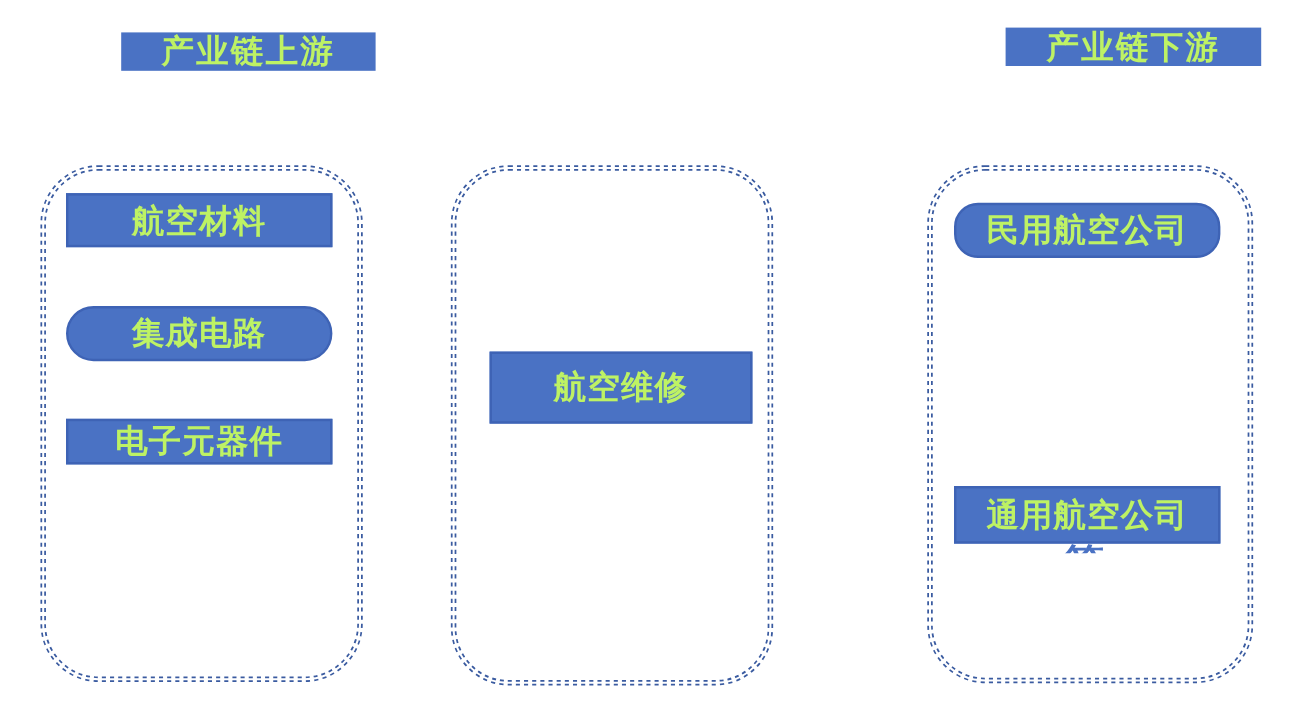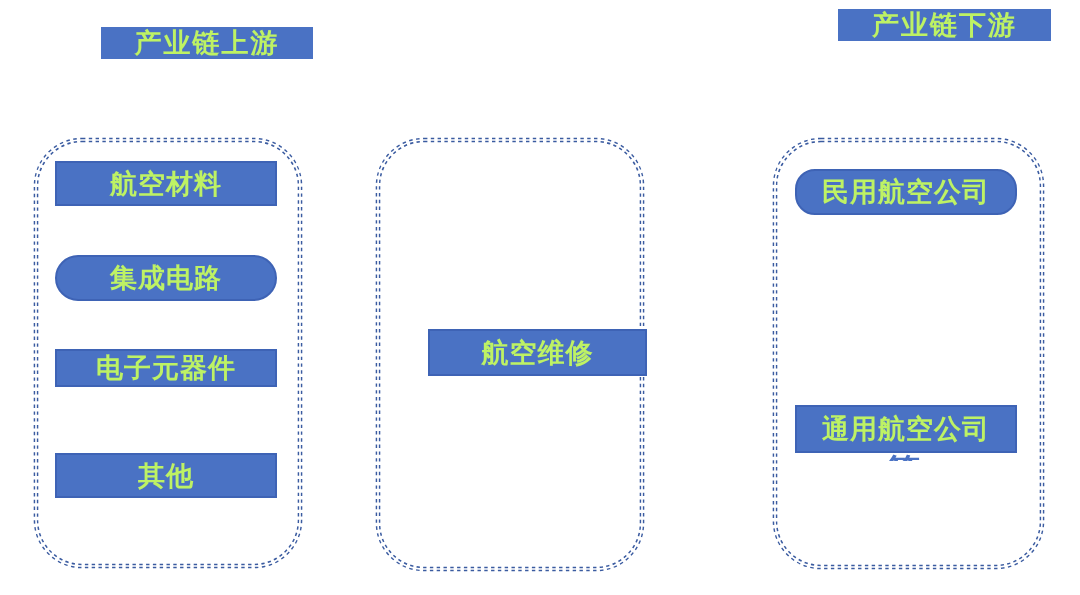--- a/index.html
+++ b/index.html
@@ -12,39 +12,39 @@
   }
   
   .header{
     position:absolute;height:32px;
     background:#4a72c4;
     color:#bef264;font-weight:bold;font-size:27px;letter-spacing:2px;
     display:flex;align-items:center;justify-content:center;margin-left:41px;
   }
   .h1{left:60px;top:27px;width:212px;}
   .h2{left:406px;top:27px;width:213px;}
-  .h3{left:797px;top:9px;width:213px;}
+  .h3{left:797px;top:23px;width:213px;}
   
   .panel{position:absolute;}
   .p1{left:33px;top:137px;}
   .p2{left:375px;top:137px;}
   .p3{left:772px;top:137px;}
   .panel svg{display:block;}
   
   .node{
     position:absolute;box-sizing:border-box;
     background:#4a72c4;border:2px solid #3e63b5;
     color:#bef264;font-weight:bold;font-size:27px;letter-spacing:1px;
     display:flex;align-items:center;justify-content:center;
   }
   .n1{left:55px;top:161px;width:222px;height:45px;}
   .n2{left:55px;top:255px;width:222px;height:46px;border-radius:23px;}
   .n3{left:55px;top:349px;width:222px;height:38px;}
   .n4{left:55px;top:453px;width:222px;height:45px;}
-  .n5{left:428px;top:293px;width:219px;height:47px;margin-top:36px;}
+  .n5{left:408px;top:293px;width:219px;height:60px;}
   .n6{left:795px;top:169px;width:222px;height:46px;border-radius:20px;}
   .n7{left:795px;top:405px;width:222px;height:48px;}
   
   .frag{
     position:absolute;left:883px;top:453px;width:40px;height:8px;
     overflow:hidden;text-align:center;
     color:#4a72c4;font-weight:bold;font-size:34px;line-height:40px;
   }
   .frag span{display:block;margin-top:-2px;}
 </style>
@@ -71,21 +71,20 @@
   <div class="panel p3">
     <svg width="273" height="433" viewBox="0 0 273 433" aria-hidden="true">
       <rect x="3" y="3" width="267" height="427" rx="46" fill="none" stroke="#3a5ba0" stroke-width="4.6" stroke-dasharray="3.4 3.4"></rect>
       <rect x="3" y="3" width="267" height="427" rx="46" fill="none" stroke="#ffffff" stroke-width="1.7"></rect>
     </svg>
   </div>
 
   <div class="node n1">航空材料</div>
   <div class="node n2">集成电路</div>
   <div class="node n3">电子元器件</div>
-  <div class="node n4">其他</div>
 
   <div class="node n5">航空维修</div>
 
   <div class="node n6">民用航空公司</div>
   <div class="node n7">通用航空公司</div>
 
   <div class="frag">
     <span>等</span>
   </div>
 

